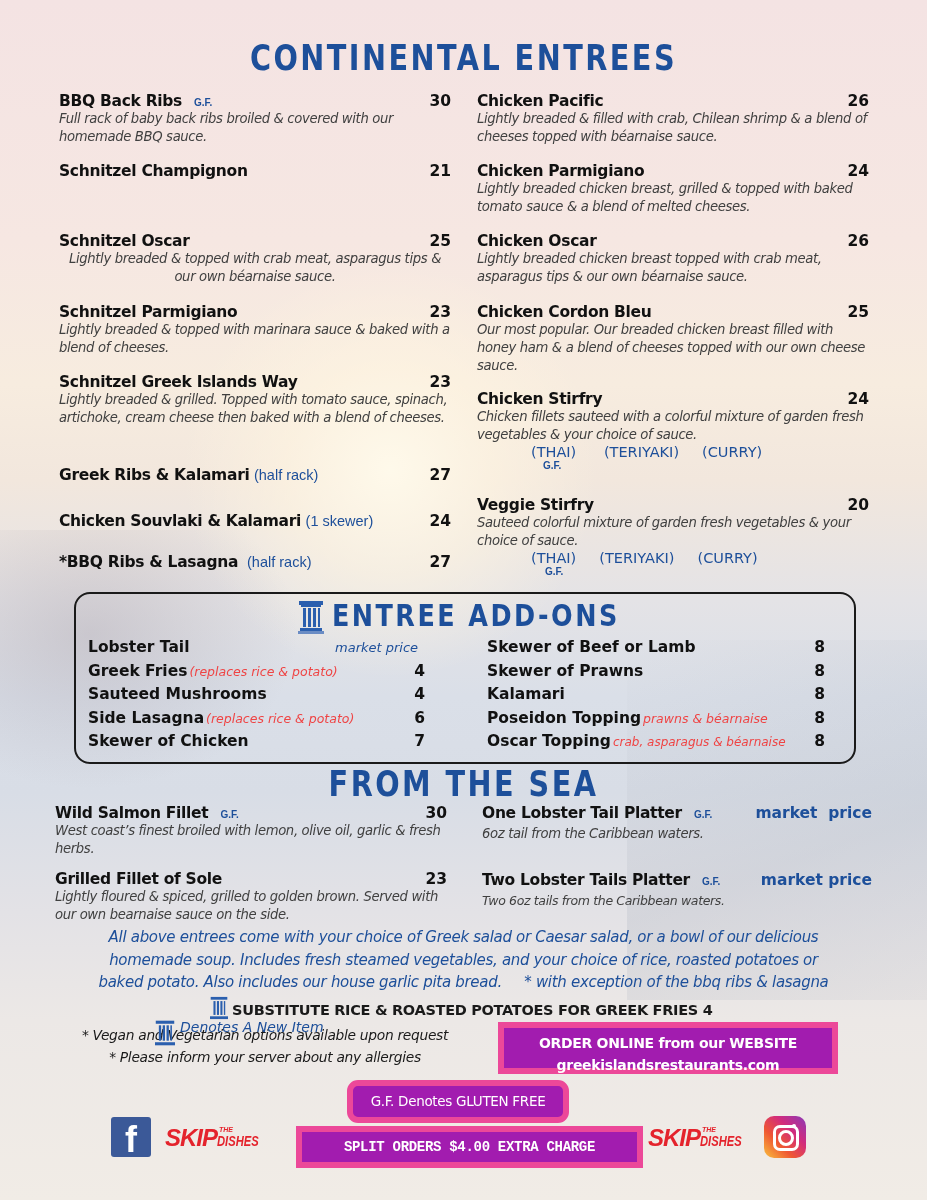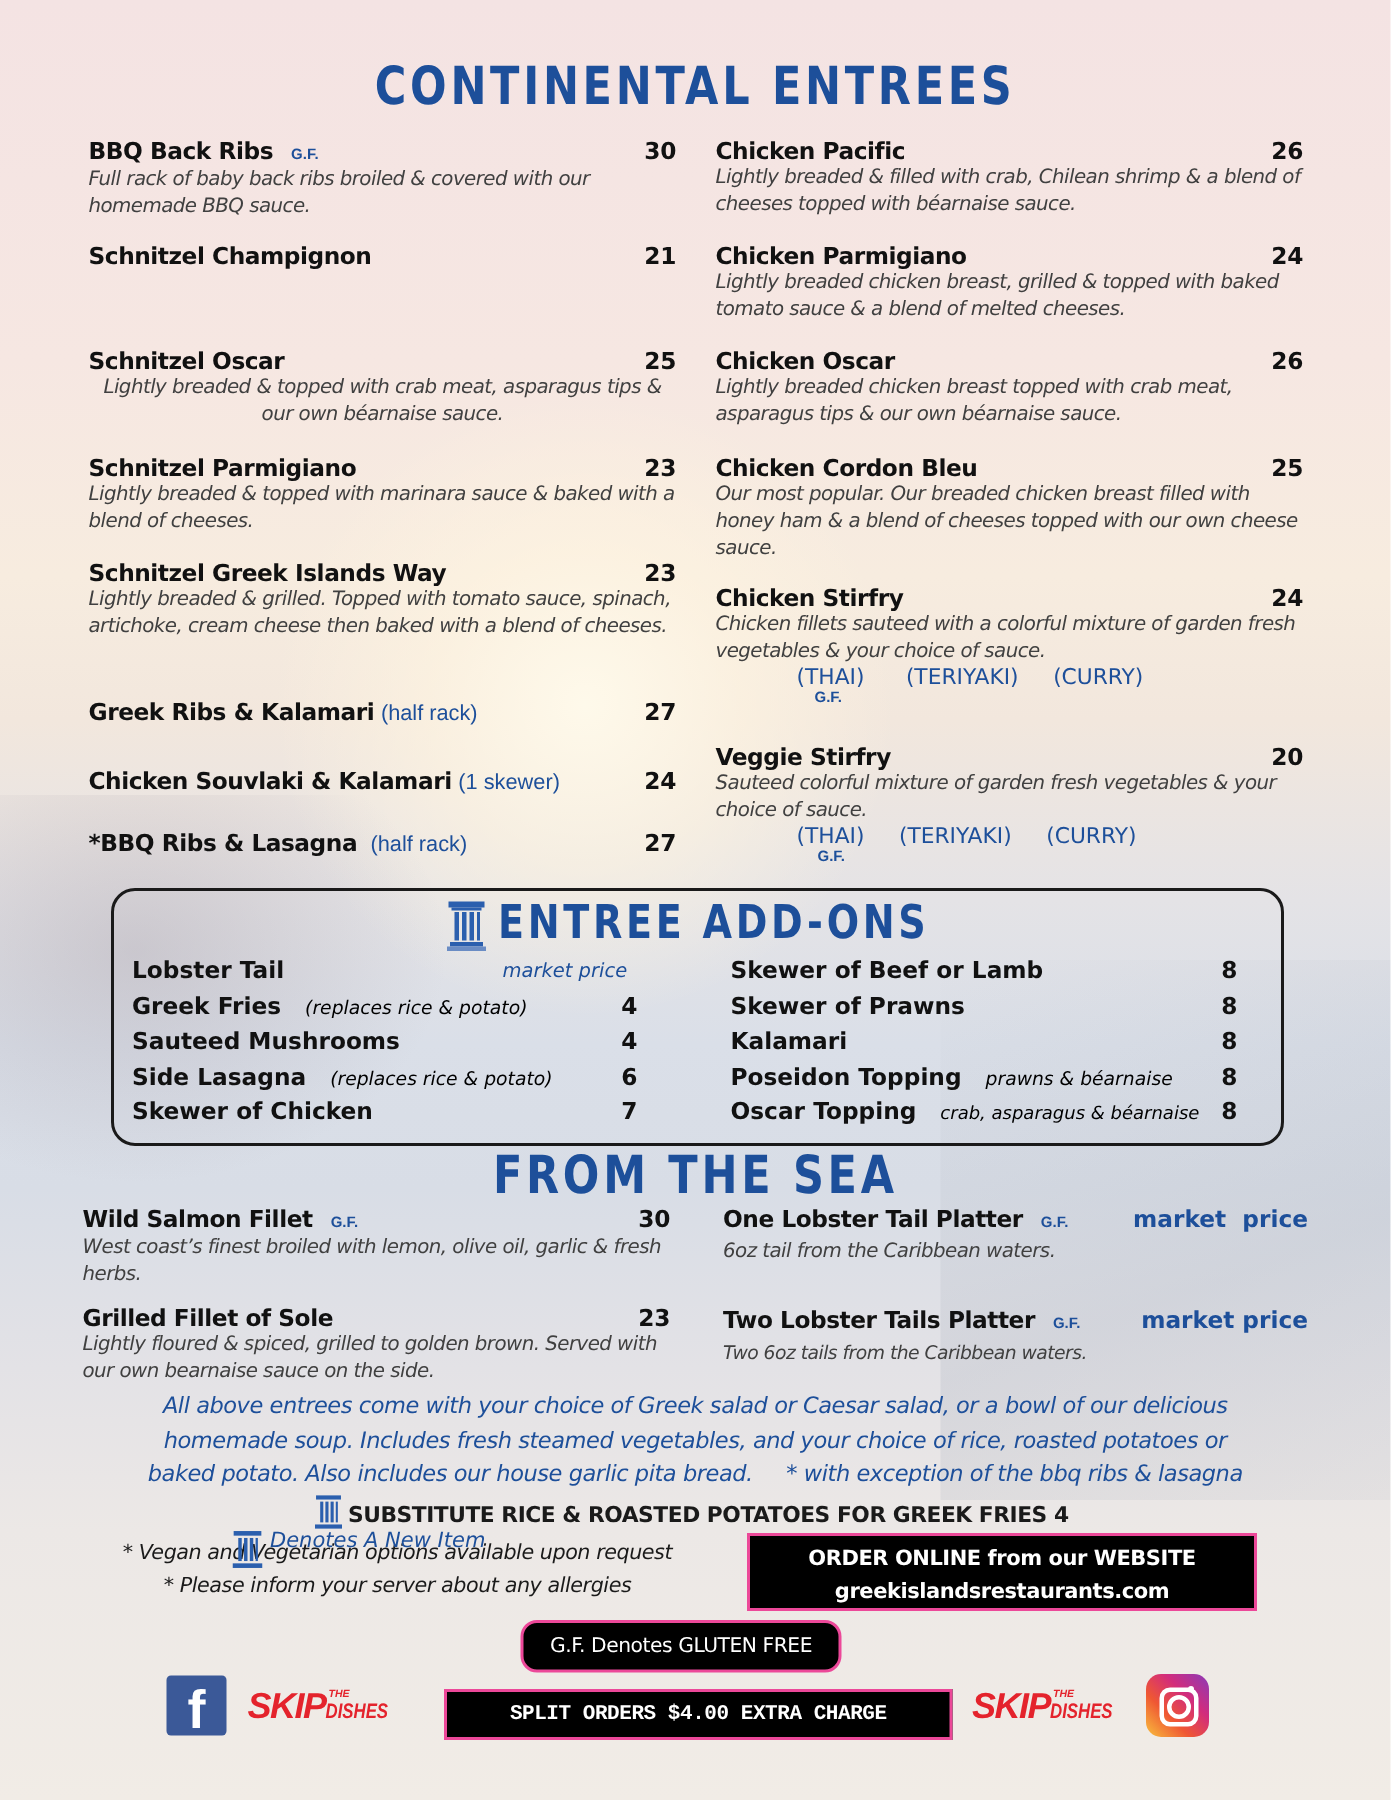--- a/index.html
+++ b/index.html
@@ -19,23 +19,23 @@
   .item-name{font-size:15.5px;font-weight:bold;font-family:"DejaVu Sans",sans-serif;letter-spacing:-0.3px;}
   .gf{font-size:10px;color:#1d4f9a;font-weight:bold;margin-left:12px;font-family:"Liberation Sans",sans-serif;}
   .note{font-weight:normal;color:#1d4f9a;font-size:14.5px;}
   .price{font-size:15.5px;font-weight:bold;font-family:"DejaVu Sans",sans-serif;}
   .desc{font-size:13.2px;font-style:italic;line-height:18px;font-family:"DejaVu Sans",sans-serif;letter-spacing:-0.35px;color:#404040;}
   .sauces{font-size:14.5px;color:#1d4f9a;font-family:"DejaVu Sans",sans-serif;white-space:pre;}
   .sauce-gf{font-size:10px;color:#1d4f9a;font-weight:bold;}
   .addons-box{position:absolute;left:74px;top:592px;width:778px;height:168px;border:2.5px solid #1a1a1a;border-radius:16px;}
   .addon{position:absolute;display:flex;align-items:baseline;font-size:15.5px;font-family:"DejaVu Sans",sans-serif;}
   .addon .n{font-weight:bold;}
-  .addon .sub{font-style:italic;color:#000000;font-size:12.5px;margin-left:16px;}
+  .addon .sub{font-style:italic;color:#ef4444;font-size:12.5px;margin-left:2px;}
   .addon .p{position:absolute;font-weight:bold;}
-  .blue-box{position:absolute;background:#000000;color:#fff;font-family:"DejaVu Sans",sans-serif;font-weight:bold;text-align:center;border:2px solid #ec4899;letter-spacing:-0.3px;}
+  .blue-box{position:absolute;background:#a21caf;color:#fff;font-family:"DejaVu Sans",sans-serif;font-weight:bold;text-align:center;border:6px solid #ec4899;letter-spacing:-0.3px;}
   .footer-italic{font-family:"DejaVu Sans",sans-serif;font-style:italic;color:#1d4f9a;font-size:15px;text-align:center;line-height:22.5px;letter-spacing:-0.3px;}
   .pillar{display:inline-block;vertical-align:middle;}
   .fb{position:absolute;left:111px;top:1117px;width:40px;height:40px;background:#3b5998;border-radius:3px;color:#fff;font-weight:bold;font-size:36px;text-align:center;line-height:46px;font-family:"Liberation Sans",sans-serif;}
   .skip{position:absolute;color:#e4232c;font-family:"Liberation Sans",sans-serif;font-style:italic;font-weight:bold;white-space:nowrap;}
   .skip .big{font-size:24px;letter-spacing:-1px;}
   .skip .small{font-size:14px;display:inline-block;transform:scaleX(0.8);transform-origin:left;}
   .ig{position:absolute;left:764px;top:1116px;width:42px;height:42px;border-radius:10px;
     background:linear-gradient(45deg,#f9c03d 0%,#ef5733 35%,#d22c7c 65%,#8a3ab9 100%);}
   .ig .ring{position:absolute;left:9px;top:9px;width:20px;height:20px;border:3px solid #fff;border-radius:7px;}
   .ig .lens{position:absolute;left:14px;top:14px;width:10px;height:10px;border:3px solid #fff;border-radius:50%;}

